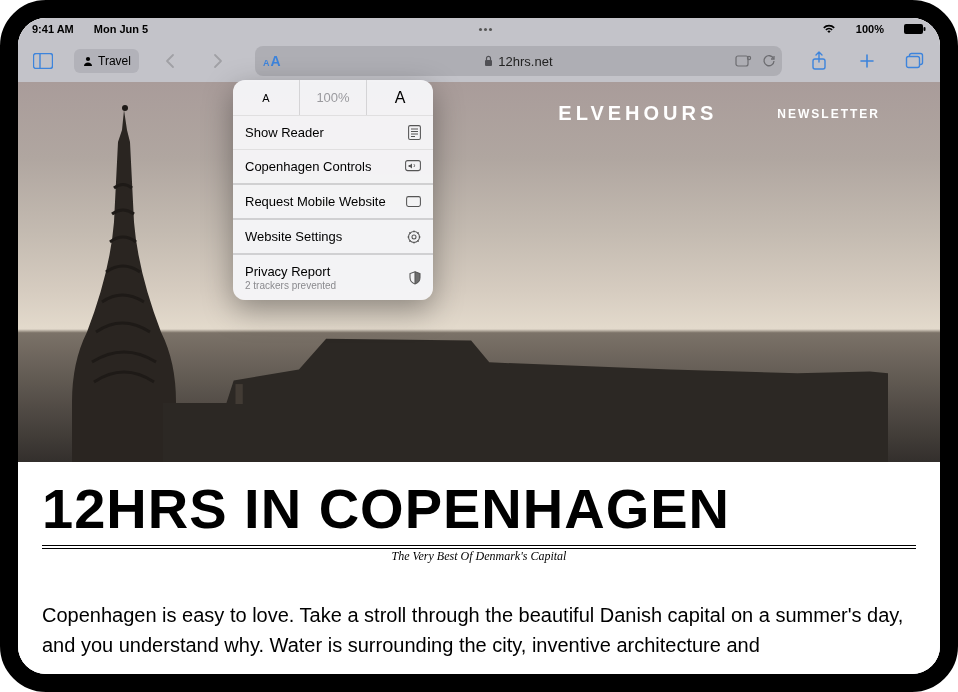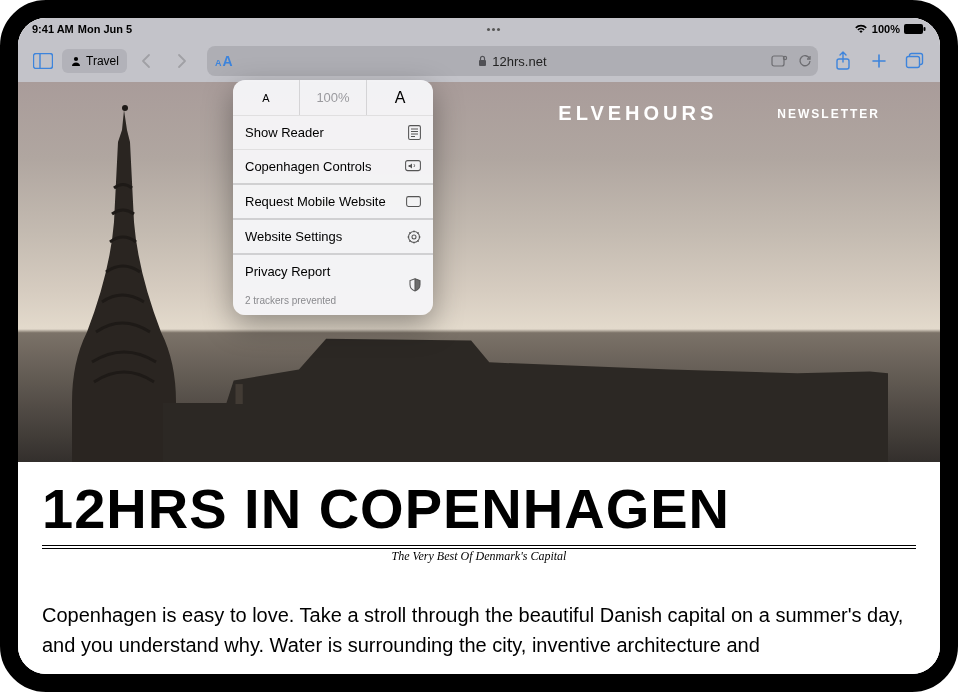--- a/index.html
+++ b/index.html
@@ -16,28 +16,28 @@
     background: #f2f2f7;
     display: flex; flex-direction: column;
   }
 
   
   .status-bar {
     height: 22px; display: flex; align-items: center; justify-content: space-between;
     padding: 0 14px; font-size: 11px; font-weight: 600; color: #000;
     background: #c3c3c9;
   }
-  .status-left, .status-right { display: flex; align-items: center; gap: 4px; }
+  .status-left, .status-right { display: flex; align-items: center; gap: 20px; }
   .status-dots { display:flex; gap:2px; }
   .status-dots span { width:3px; height:3px; border-radius:50%; background:#555; }
 
   
   .safari-bar {
     height: 42px; display: flex; align-items: center;
-    padding: 0 8px; gap: 2px;
+    padding: 0 8px; gap: 14px;
     background: #c3c3c9;
   }
   .tb-btn {
     width: 34px; height: 34px; display:flex; align-items:center; justify-content:center;
     color: #3d84dc; border-radius:8px;
   }
   .tb-btn.disabled { color:#a0a0a5; }
   .profile-pill {
     display:flex; align-items:center; gap:4px;
     background:#b2b2b9; border-radius:6px; height:24px; padding:0 8px;
@@ -113,21 +113,21 @@
     flex:1; display:flex; align-items:center; justify-content:center;
     border-right:1px solid rgba(0,0,0,0.12); height:100%;
     font-weight:500;
   }
   .triseg > div:last-child { border-right:none; }
   .triseg .small-a { font-size:11px; }
   .triseg .pct { color:#9a9a9e; font-size:13px; }
   .triseg .big-a { font-size:16px; }
   .pop-row.heavy { border-bottom:2px solid rgba(0,0,0,0.14); }
   .pop-icon { color:#555; display:flex; }
-  .pop-sub { font-size:10px; color:#8a8a8e; margin-top:16px; display:block; }
+  .pop-sub { font-size:10px; color:#8a8a8e; margin-top:1px; display:block; }
 
   svg { display:block; }
 </style>
 </head>
 <body>
 
 <div class="device-frame">
   <div class="screen">
 
     <div class="status-bar">

